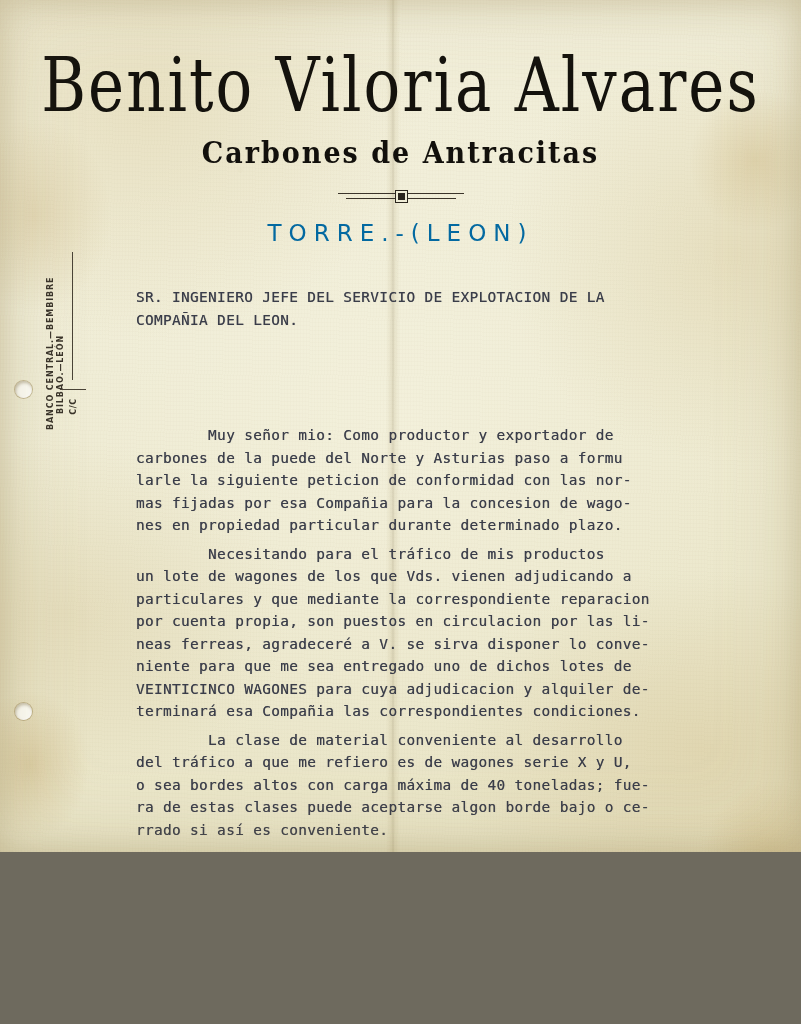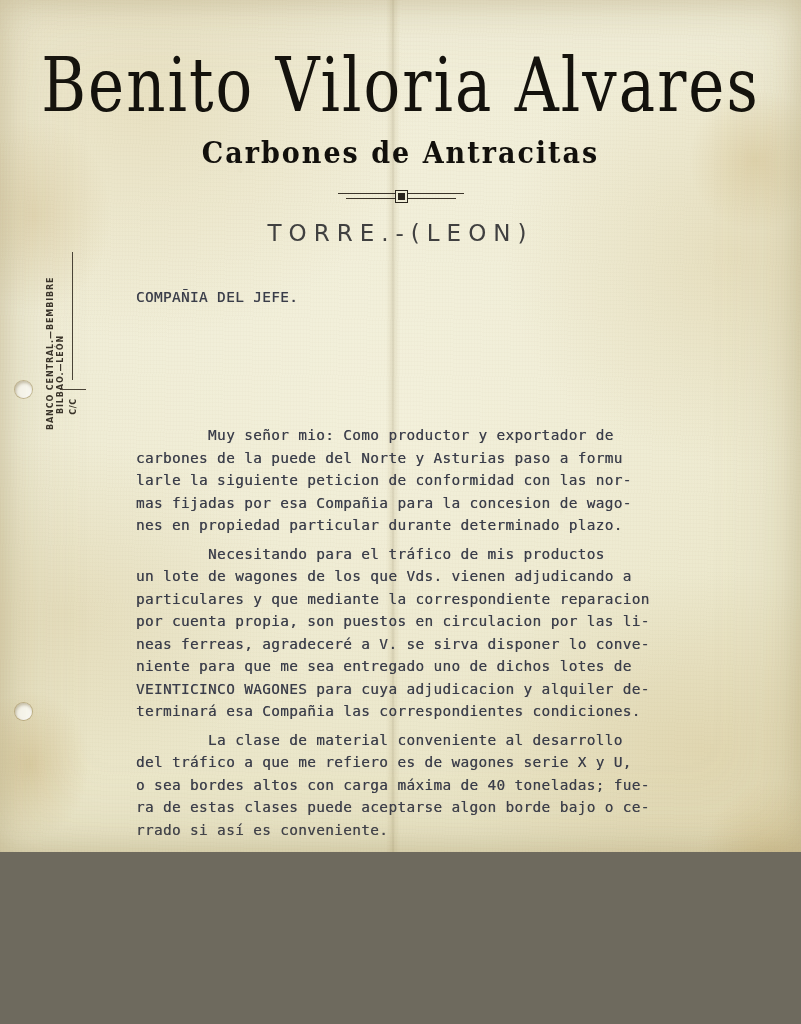--- a/index.html
+++ b/index.html
@@ -132,21 +132,21 @@
     margin-left: -5.5px;
     background: #2a251d;
     border: 1px solid #2a251d;
     box-shadow: inset 0 0 0 2px #efecd6, inset 0 0 0 4px #2a251d;
   }
   #city-line {
     margin-top: 16px;
     font-family: "DejaVu Sans", "Liberation Sans", sans-serif;
     font-size: 23px;
     letter-spacing: 7px;
-    color: #404040;
+    color: #0369a1;
     font-weight: 400;
     white-space: nowrap;
   }
 
   
   #bank-note {
     position: absolute;
     left: 46px;
     top: 250px;
     width: 180px;
@@ -290,21 +290,22 @@
       <div class="bank-line">BANCO CENTRAL.—BEMBIBRE</div>
       <div class="bank-line indent">BILBAO.—LEÓN</div>
     </div>
   </div>
   <div id="cc-wrap">
     <div id="cc-rule"></div>
     <span id="cc-label">C/C</span>
   </div>
 
   <div id="recipient-block">
-    <span class="tw tw-line">COMPAÑIA DEL JEFE.</span>
+    <span class="tw tw-line">SR. INGENIERO JEFE DEL SERVICIO DE EXPLOTACION DE LA</span>
+    <span class="tw tw-line">COMPAÑIA DEL LEON.</span>
   </div>
 
   <div id="body-block">
     <p class="tw para">        Muy señor mio: Como productor y exportador de
 carbones de la puede del Norte y Asturias paso a formu
 larle la siguiente peticion de conformidad con las nor-
 mas fijadas por esa Compañia para la concesion de wago-
 nes en propiedad particular durante determinado plazo.</p>
     <p class="tw para">        Necesitando para el tráfico de mis productos
 un lote de wagones de los que Vds. vienen adjudicando a

